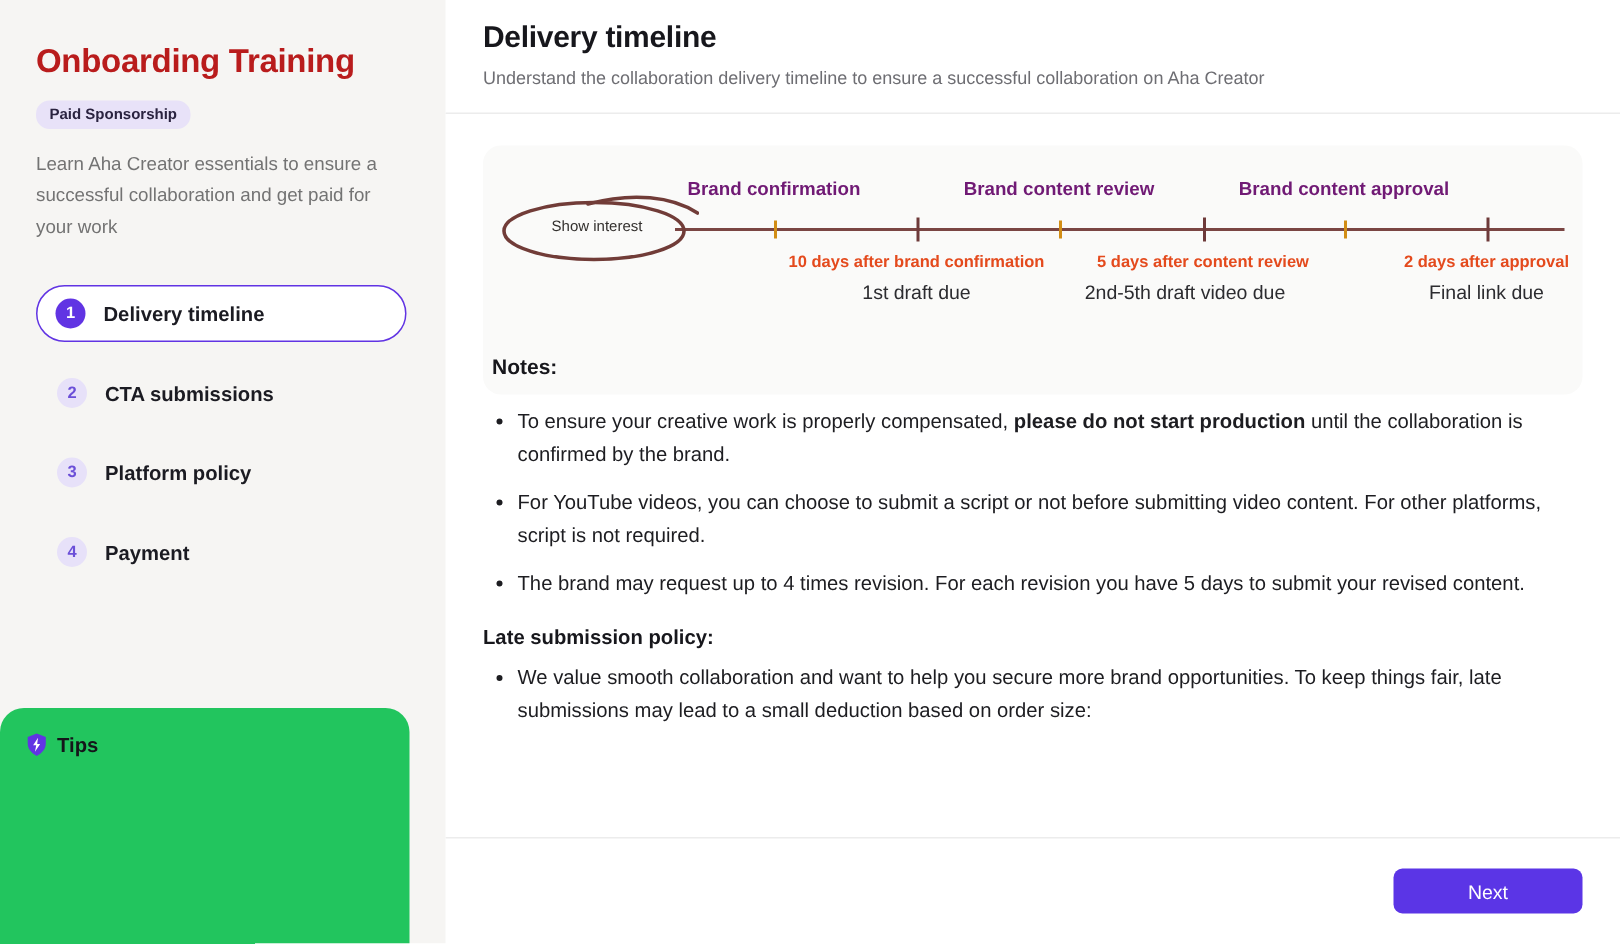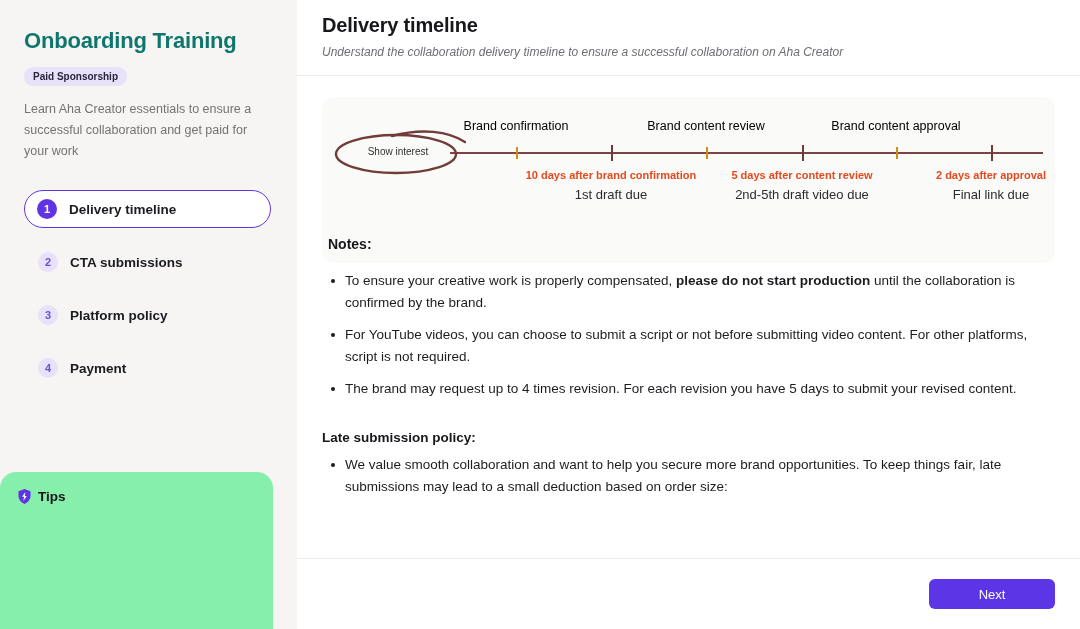--- a/index.html
+++ b/index.html
@@ -1,63 +1,63 @@
 <!DOCTYPE html>
 <html><head>
 <meta charset="utf-8">
 <style>
   * { margin:0; padding:0; box-sizing:border-box; }
   html,body { width:1080px; height:629px; overflow:hidden; }
   body { font-family:"Liberation Sans", sans-serif; background:#fff; display:flex; color:#1b1b20; }
 
   
   .sidebar { width:297px; height:629px; background:#f6f5f3; position:relative; padding:28px 24px 0; flex:0 0 297px; }
-  .sb-title { font-size:22px; font-weight:700; color:#0f766e; letter-spacing:-0.2px; }
+  .sb-title { font-size:22px; font-weight:700; color:#b91c1c; letter-spacing:-0.2px; }
   .sb-badge { display:inline-block; margin-top:13px; background:#e8e2f8; color:#2a2340; font-size:10px; font-weight:700; padding:4px 9px; border-radius:9px; }
   .sb-desc { margin-top:13px; font-size:12.5px; line-height:21px; color:#737373; max-width:252px; }
   .steps { margin-top:28px; }
   .step { display:flex; align-items:center; }
   .step-num { width:20px; height:20px; border-radius:50%; background:#e7e1f9; color:#6b4fd8; font-size:11px; font-weight:700; display:flex; align-items:center; justify-content:center; flex:0 0 20px; }
   .step-label { margin-left:12px; font-size:13.5px; font-weight:600; color:#1b1b22; }
   .step.active { background:#fff; border:1.5px solid #6134e3; border-radius:19px; height:38px; padding:0 12px; width:247px; margin-bottom:24px; }
   .step.active .step-num { background:#6134e3; color:#fff; }
   .step.plain { padding-left:14px; margin-bottom:33px; }
 
-  .tips { position:absolute; left:0; bottom:0; width:273px; height:157px; background:#86efac; border-radius:16px 16px 0 0; padding:16px 14px 0 16px; }
+  .tips { position:absolute; left:0; bottom:0; width:273px; height:157px; background:#22c55e; border-radius:16px 16px 0 0; padding:16px 14px 0 16px; }
   .tips-head { display:flex; align-items:center; }
   .tips-head svg { width:17px; height:17px; }
   .tips-title { margin-left:5px; font-size:13.5px; font-weight:700; color:#15151a; }
   .tips-body { margin:7px 0 0 16px; font-size:12px; line-height:17.5px; color:#55525e; }
 
   
   .main { flex:1; display:flex; flex-direction:column; background:#fff; }
   .m-header { height:76px; padding:14px 25px 0; border-bottom:1px solid #ececec; }
   .m-title { font-size:20px; font-weight:700; color:#17171c; letter-spacing:-0.2px; }
-  .m-sub { margin-top:8px; font-size:12px; color:#6e6e73;font-style:italic; }
+  .m-sub { margin-top:8px; font-size:12px; color:#6e6e73; }
   .m-content { flex:1; padding:0 25px; overflow:hidden; }
 
   
   .card { margin-top:21px; height:166px; background:#fafaf9; border-radius:12px; position:relative; }
   .tl-line { position:absolute; left:128px; right:12px; top:55px; height:2px; background:#7a4543; }
   .tl-ellipse { position:absolute; left:8px; top:32px; width:136px; height:48px; }
   .tl-start { position:absolute; left:8px; top:32px; width:136px; height:44px; display:flex; align-items:center; justify-content:center; font-size:10px; font-weight:400; color:#33302e; }
   .tick { position:absolute; width:2px; }
   .tick.amber { background:#d28d15; top:50px; height:12px; }
   .tick.maroon { background:#6e3a3a; top:48px; height:16px; }
-  .ms-label { position:absolute; top:22px; transform:translateX(-50%); font-size:12.5px; font-weight:400; color:#000000; white-space:nowrap; }
+  .ms-label { position:absolute; top:22px; transform:translateX(-50%); font-size:12.5px; font-weight:700; color:#701a75; white-space:nowrap; }
   .dl-when { position:absolute; top:72px; transform:translateX(-50%); font-size:11px; font-weight:700; color:#e44a1d; white-space:nowrap; }
   .dl-due { position:absolute; top:90px; transform:translateX(-50%); font-size:13px; color:#2c2c30; white-space:nowrap; }
   .notes-heading { position:absolute; left:6px; bottom:11px; font-size:14px; font-weight:700; color:#17171c; }
 
   
   .bullets { margin-top:7px; }
   .bullet { position:relative; padding-left:23px; font-size:13.5px; line-height:22px; color:#1d1d21; margin-bottom:10px; max-width:1000px; }
   .bullet::before { content:""; position:absolute; left:9px; top:9px; width:4px; height:4px; border-radius:50%; background:#1d1d21; }
   .bullet .b { font-weight:700; }
-  .sec-heading { margin-top:30px; margin-bottom:9px; font-size:13.5px; font-weight:700; color:#17171c; }
+  .sec-heading { margin-top:17px; margin-bottom:9px; font-size:13.5px; font-weight:700; color:#17171c; }
 
   .m-footer { height:71px; border-top:1px solid #ececec; display:flex; align-items:center; justify-content:flex-end; padding-right:25px; }
   .next-btn { width:126px; height:30px; background:#5b35e6; border:none; border-radius:6px; color:#fff; font-size:13px; font-weight:500; font-family:"Liberation Sans", sans-serif; cursor:pointer; }
 </style>
 </head>
 <body>
 
 <aside class="sidebar">
   <div class="sb-title">Onboarding Training</div>
   <div class="sb-badge">Paid Sponsorship</div>
@@ -118,21 +118,21 @@
       <div class="tick maroon" style="left:480px"></div>
       <div class="tick maroon" style="left:669px"></div>
 
       <div class="ms-label" style="left:194px">Brand confirmation</div>
       <div class="ms-label" style="left:384px">Brand content review</div>
       <div class="ms-label" style="left:574px">Brand content approval</div>
 
       <div class="dl-when" style="left:289px">10 days after brand confirmation</div>
       <div class="dl-due" style="left:289px">1st draft due</div>
       <div class="dl-when" style="left:480px">5 days after content review</div>
-      <div class="dl-due" style="left:480px">2nd-5th draft video due</div>
+      <div class="dl-due" style="left:468px">2nd-5th draft video due</div>
       <div class="dl-when" style="left:669px">2 days after approval</div>
       <div class="dl-due" style="left:669px">Final link due</div>
 
       <div class="notes-heading">Notes:</div>
     </div>
 
     <div class="bullets">
       <div class="bullet"><span>To ensure your creative work is properly compensated, </span><span class="b">please do not start production</span><span> until the collaboration is confirmed by the brand.</span></div>
       <div class="bullet"><span>For YouTube videos, you can choose to submit a script or not before submitting video content. For other platforms, script is not required.</span><span class="b"></span><span></span></div>
       <div class="bullet"><span>The brand may request up to 4 times revision. For each revision you have 5 days to submit your revised content.</span><span class="b"></span><span></span></div>

